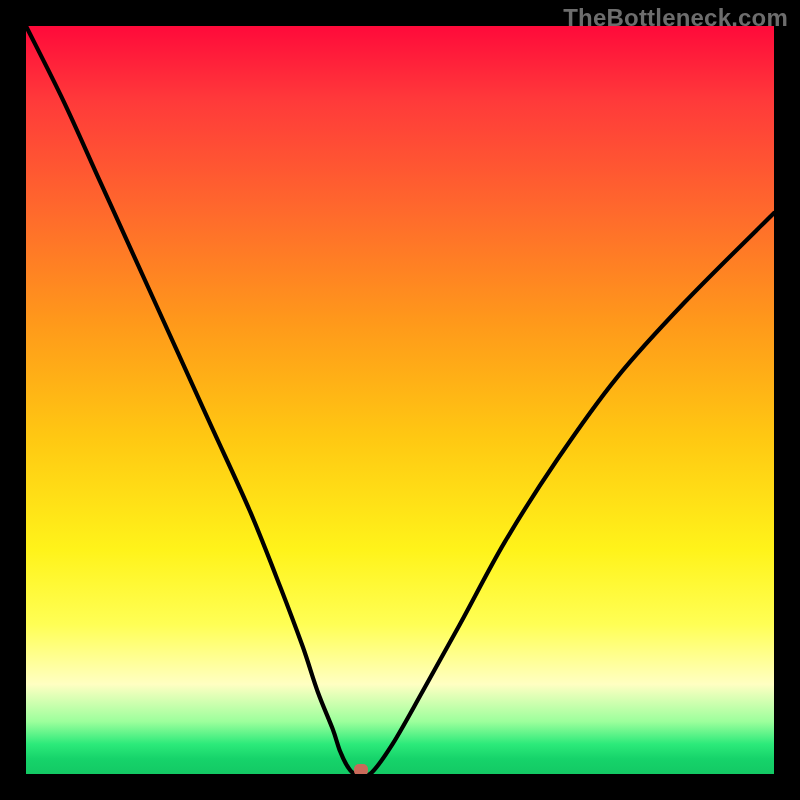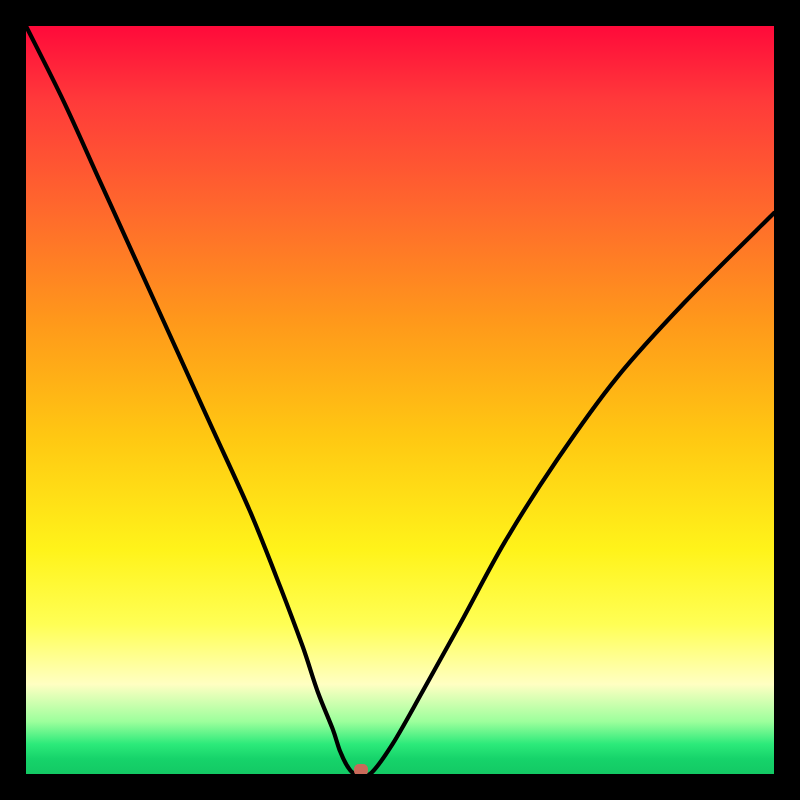--- a/index.html
+++ b/index.html
@@ -65,20 +65,21 @@
     height: 12px;
     background: #c96a5a;
     border-radius: 5px;
     transform: translate(-50%, -50%);
   }
 </style>
 </head>
 <body>
 
 <div class="outer">
+  <div class="watermark">TheBottleneck.com</div>
   <div class="plot">
     <div class="gradient"></div>
     <svg class="curve" viewBox="0 0 748 748" preserveAspectRatio="none">
       <path id="curve-path" fill="none" stroke="#000" stroke-width="4.2" stroke-linejoin="round" stroke-linecap="round" d="M 0.0 0.0 C 6.2 12.5, 24.9 48.6, 37.4 74.8 C 49.9 101.0, 62.3 129.7, 74.8 157.1 C 87.3 184.5, 99.7 211.9, 112.2 239.4 C 124.7 266.8, 137.1 294.2, 149.6 321.6 C 162.1 349.1, 174.5 376.5, 187.0 403.9 C 199.5 431.3, 213.2 460.0, 224.4 486.2 C 235.6 512.4, 245.6 538.6, 254.3 561.0 C 263.0 583.4, 270.5 603.4, 276.8 620.8 C 283.0 638.3, 286.7 652.0, 291.7 665.7 C 296.7 679.4, 302.9 693.1, 306.7 703.1 C 310.4 713.1, 311.7 719.3, 314.2 725.6 C 316.7 731.8, 319.1 736.8, 321.6 740.5 C 324.1 744.3, 325.4 746.8, 329.1 748.0 C 332.9 749.2, 337.8 753.0, 344.1 748.0 C 350.3 743.0, 357.8 731.8, 366.5 718.1 C 375.2 704.4, 385.2 685.7, 396.4 665.7 C 407.7 645.8, 420.1 623.3, 433.8 598.4 C 447.6 573.5, 462.5 543.5, 478.7 516.1 C 494.9 488.7, 512.4 461.3, 531.1 433.8 C 549.8 406.4, 569.7 377.7, 590.9 351.6 C 612.1 325.4, 632.1 304.2, 658.2 276.8 C 684.4 249.3, 733.0 202.0, 748.0 187.0"></path>
     </svg>
     <div id="marker" class="marker" style="left: 335.104px; top: 744.26px;"></div>
   </div>
 </div>
 
 </body></html>

